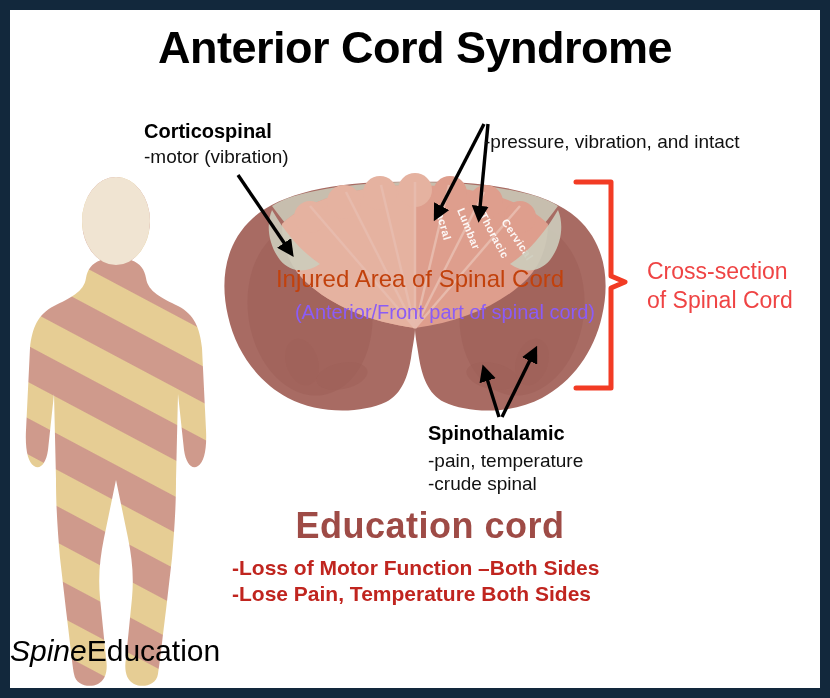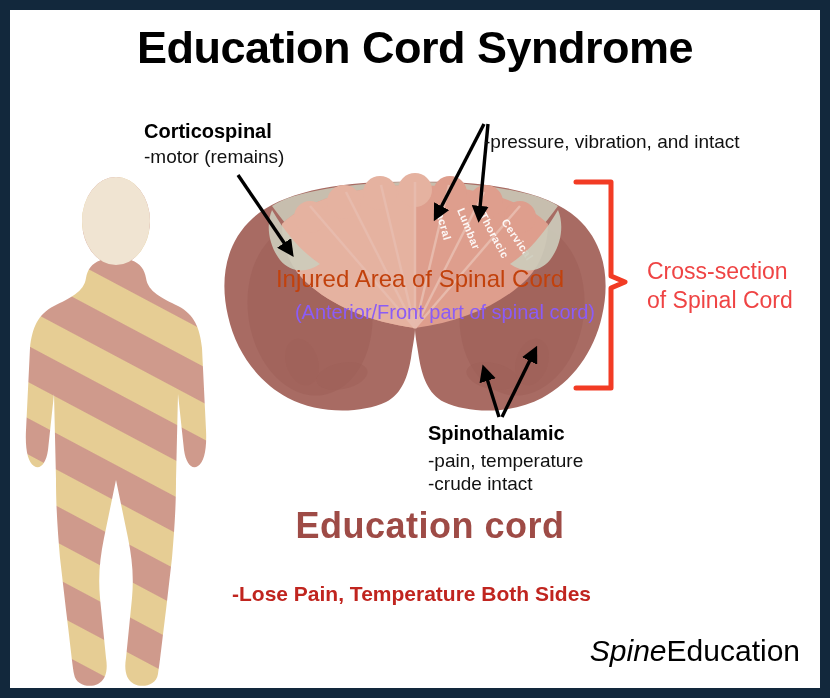--- a/index.html
+++ b/index.html
@@ -86,21 +86,20 @@
   #bullet1 { left: 222px; top: 546px; }
   #bullet2 { left: 222px; top: 572px; }
   .bullet {
     font-size: 21px;
     font-weight: bold;
     color: #c0251f;
   }
   #logo {
     left: 0; top: 624px;
     width: 790px;
-    text-align: right;
     font-size: 30px;
     color: #000000;
   }
   #logo .it { font-style: italic; }
 </style>
 </head>
 <body>
 
 <div id="page">
 
@@ -251,35 +250,36 @@
       <line x1="478" y1="114" x2="469" y2="208"></line>
       <line x1="489" y1="407" x2="474" y2="359"></line>
       <line x1="492" y1="407" x2="525" y2="340"></line>
     </g>
 
     <g stroke="#f23b24" stroke-width="5" fill="none" stroke-linecap="round" stroke-linejoin="round">
       <path d="M 566 172 L 601 172 L 601 266 L 615 272 L 601 278 L 601 378 L 566 378"></path>
     </g>
   </svg>
 
-  <div class="txt" id="title">Education Cord Syndrome</div>
+  <div class="txt" id="title">Anterior Cord Syndrome</div>
 
   <div class="txt lbl-head" id="cs-head">Corticospinal</div>
-  <div class="txt lbl-sub" id="cs-sub">-motor (remains)</div>
+  <div class="txt lbl-sub" id="cs-sub">-motor (vibration)</div>
 
   <div class="txt lbl-sub" id="dc-sub">-pressure, vibration, and intact</div>
 
   <div class="txt lbl-head" id="st-head">Spinothalamic</div>
   <div class="txt lbl-sub" id="st-sub1">-pain, temperature</div>
-  <div class="txt lbl-sub" id="st-sub2">-crude intact</div>
+  <div class="txt lbl-sub" id="st-sub2">-crude spinal</div>
 
   <div class="txt" id="xsec">Cross-section
 of Spinal Cord</div>
 
   <div class="txt" id="cord-main">Injured Area of Spinal Cord</div>
   <div class="txt" id="cord-sub">(Anterior/Front part of spinal cord)</div>
 
   <div class="txt" id="anterior-cord">Education cord</div>
+  <div class="txt bullet" id="bullet1">-Loss of Motor Function –Both Sides</div>
   <div class="txt bullet" id="bullet2">-Lose Pain, Temperature Both Sides</div>
 
   <div class="txt" id="logo"><span class="it">Spine</span><span>Education</span></div>
 
 </div>
 
 </body></html>

